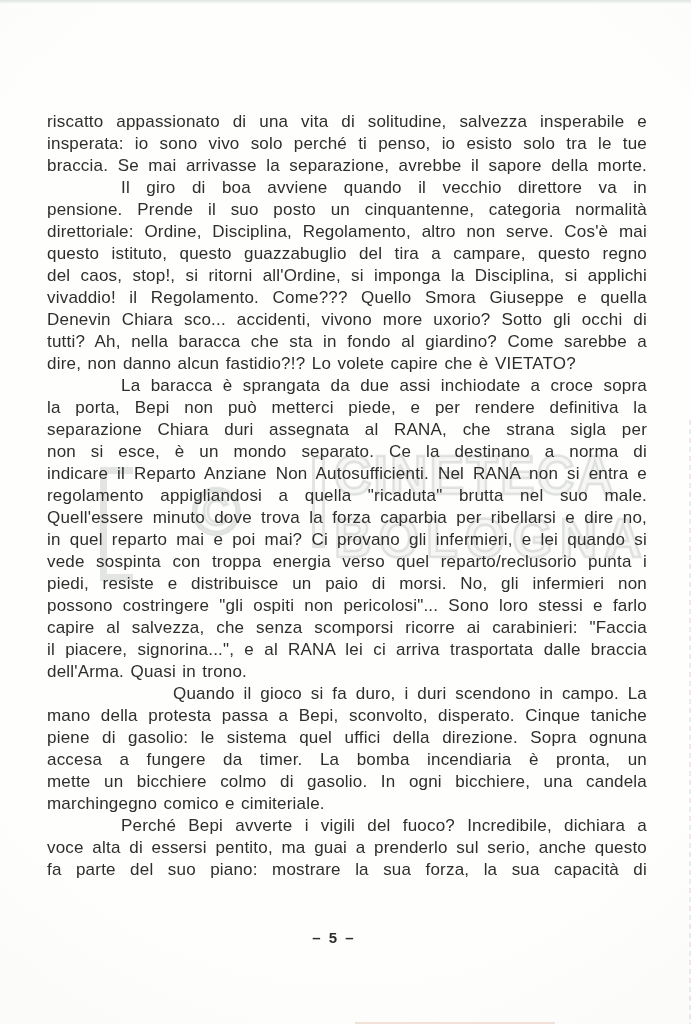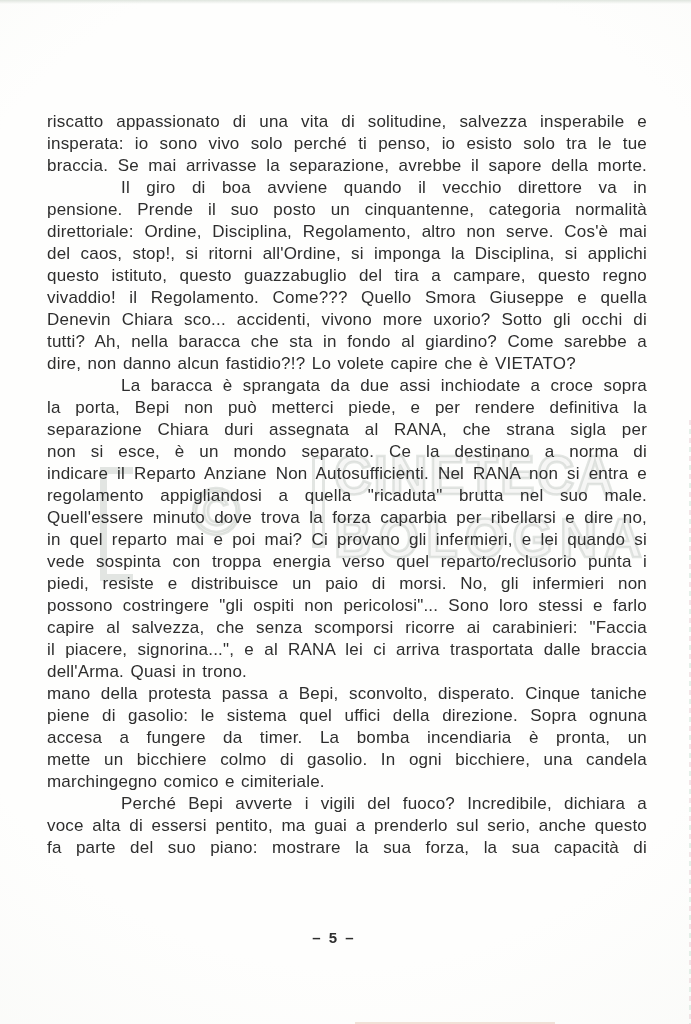--- a/index.html
+++ b/index.html
@@ -97,40 +97,41 @@
     </div>
   </div>
 
   <div class="text-block" id="text-block">
       <div class="line">riscatto appassionato di una vita di solitudine, salvezza insperabile e</div>
       <div class="line">insperata: io sono vivo solo perché ti penso, io esisto solo tra le tue</div>
       <div class="line">braccia. Se mai arrivasse la separazione, avrebbe il sapore della morte.</div>
       <div class="line ind1">Il giro di boa avviene quando il vecchio direttore va in</div>
       <div class="line">pensione. Prende il suo posto un cinquantenne, categoria normalità</div>
       <div class="line">direttoriale: Ordine, Disciplina, Regolamento, altro non serve. Cos'è mai</div>
+      <div class="line">questo istituto, questo guazzabuglio del tira a campare, questo regno</div>
       <div class="line">del caos, stop!, si ritorni all'Ordine, si imponga la Disciplina, si applichi</div>
-      <div class="line">questo istituto, questo guazzabuglio del tira a campare, questo regno</div>
       <div class="line">vivaddio! il Regolamento. Come??? Quello Smora Giuseppe e quella</div>
       <div class="line">Denevin Chiara sco... accidenti, vivono more uxorio? Sotto gli occhi di</div>
       <div class="line">tutti? Ah, nella baracca che sta in fondo al giardino? Come sarebbe a</div>
       <div class="line end">dire, non danno alcun fastidio?!? Lo volete capire che è VIETATO?</div>
       <div class="line ind1">La baracca è sprangata da due assi inchiodate a croce sopra</div>
       <div class="line">la porta, Bepi non può metterci piede, e per rendere definitiva la</div>
       <div class="line">separazione Chiara duri assegnata al RANA, che strana sigla per</div>
       <div class="line">non si esce, è un mondo separato. Ce la destinano a norma di</div>
       <div class="line">indicare il Reparto Anziane Non Autosufficienti. Nel RANA non si entra e</div>
       <div class="line">regolamento appigliandosi a quella "ricaduta" brutta nel suo male.</div>
       <div class="line">Quell'essere minuto dove trova la forza caparbia per ribellarsi e dire no,</div>
       <div class="line">in quel reparto mai e poi mai? Ci provano gli infermieri, e lei quando si</div>
       <div class="line">vede sospinta con troppa energia verso quel reparto/reclusorio punta i</div>
       <div class="line">piedi, resiste e distribuisce un paio di morsi. No, gli infermieri non</div>
       <div class="line">possono costringere "gli ospiti non pericolosi"... Sono loro stessi e farlo</div>
       <div class="line">capire al salvezza, che senza scomporsi ricorre ai carabinieri: "Faccia</div>
       <div class="line">il piacere, signorina...", e al RANA lei ci arriva trasportata dalle braccia</div>
       <div class="line end">dell'Arma. Quasi in trono.</div>
+      <div class="line ind2">Quando il gioco si fa duro, i duri scendono in campo. La</div>
       <div class="line">mano della protesta passa a Bepi, sconvolto, disperato. Cinque taniche</div>
       <div class="line">piene di gasolio: le sistema quel uffici della direzione. Sopra ognuna</div>
       <div class="line">accesa a fungere da timer. La bomba incendiaria è pronta, un</div>
       <div class="line">mette un bicchiere colmo di gasolio. In ogni bicchiere, una candela</div>
       <div class="line end">marchingegno comico e cimiteriale.</div>
       <div class="line ind1">Perché Bepi avverte i vigili del fuoco? Incredibile, dichiara a</div>
       <div class="line">voce alta di essersi pentito, ma guai a prenderlo sul serio, anche questo</div>
       <div class="line">fa parte del suo piano: mostrare la sua forza, la sua capacità di</div>
     </div>
 

